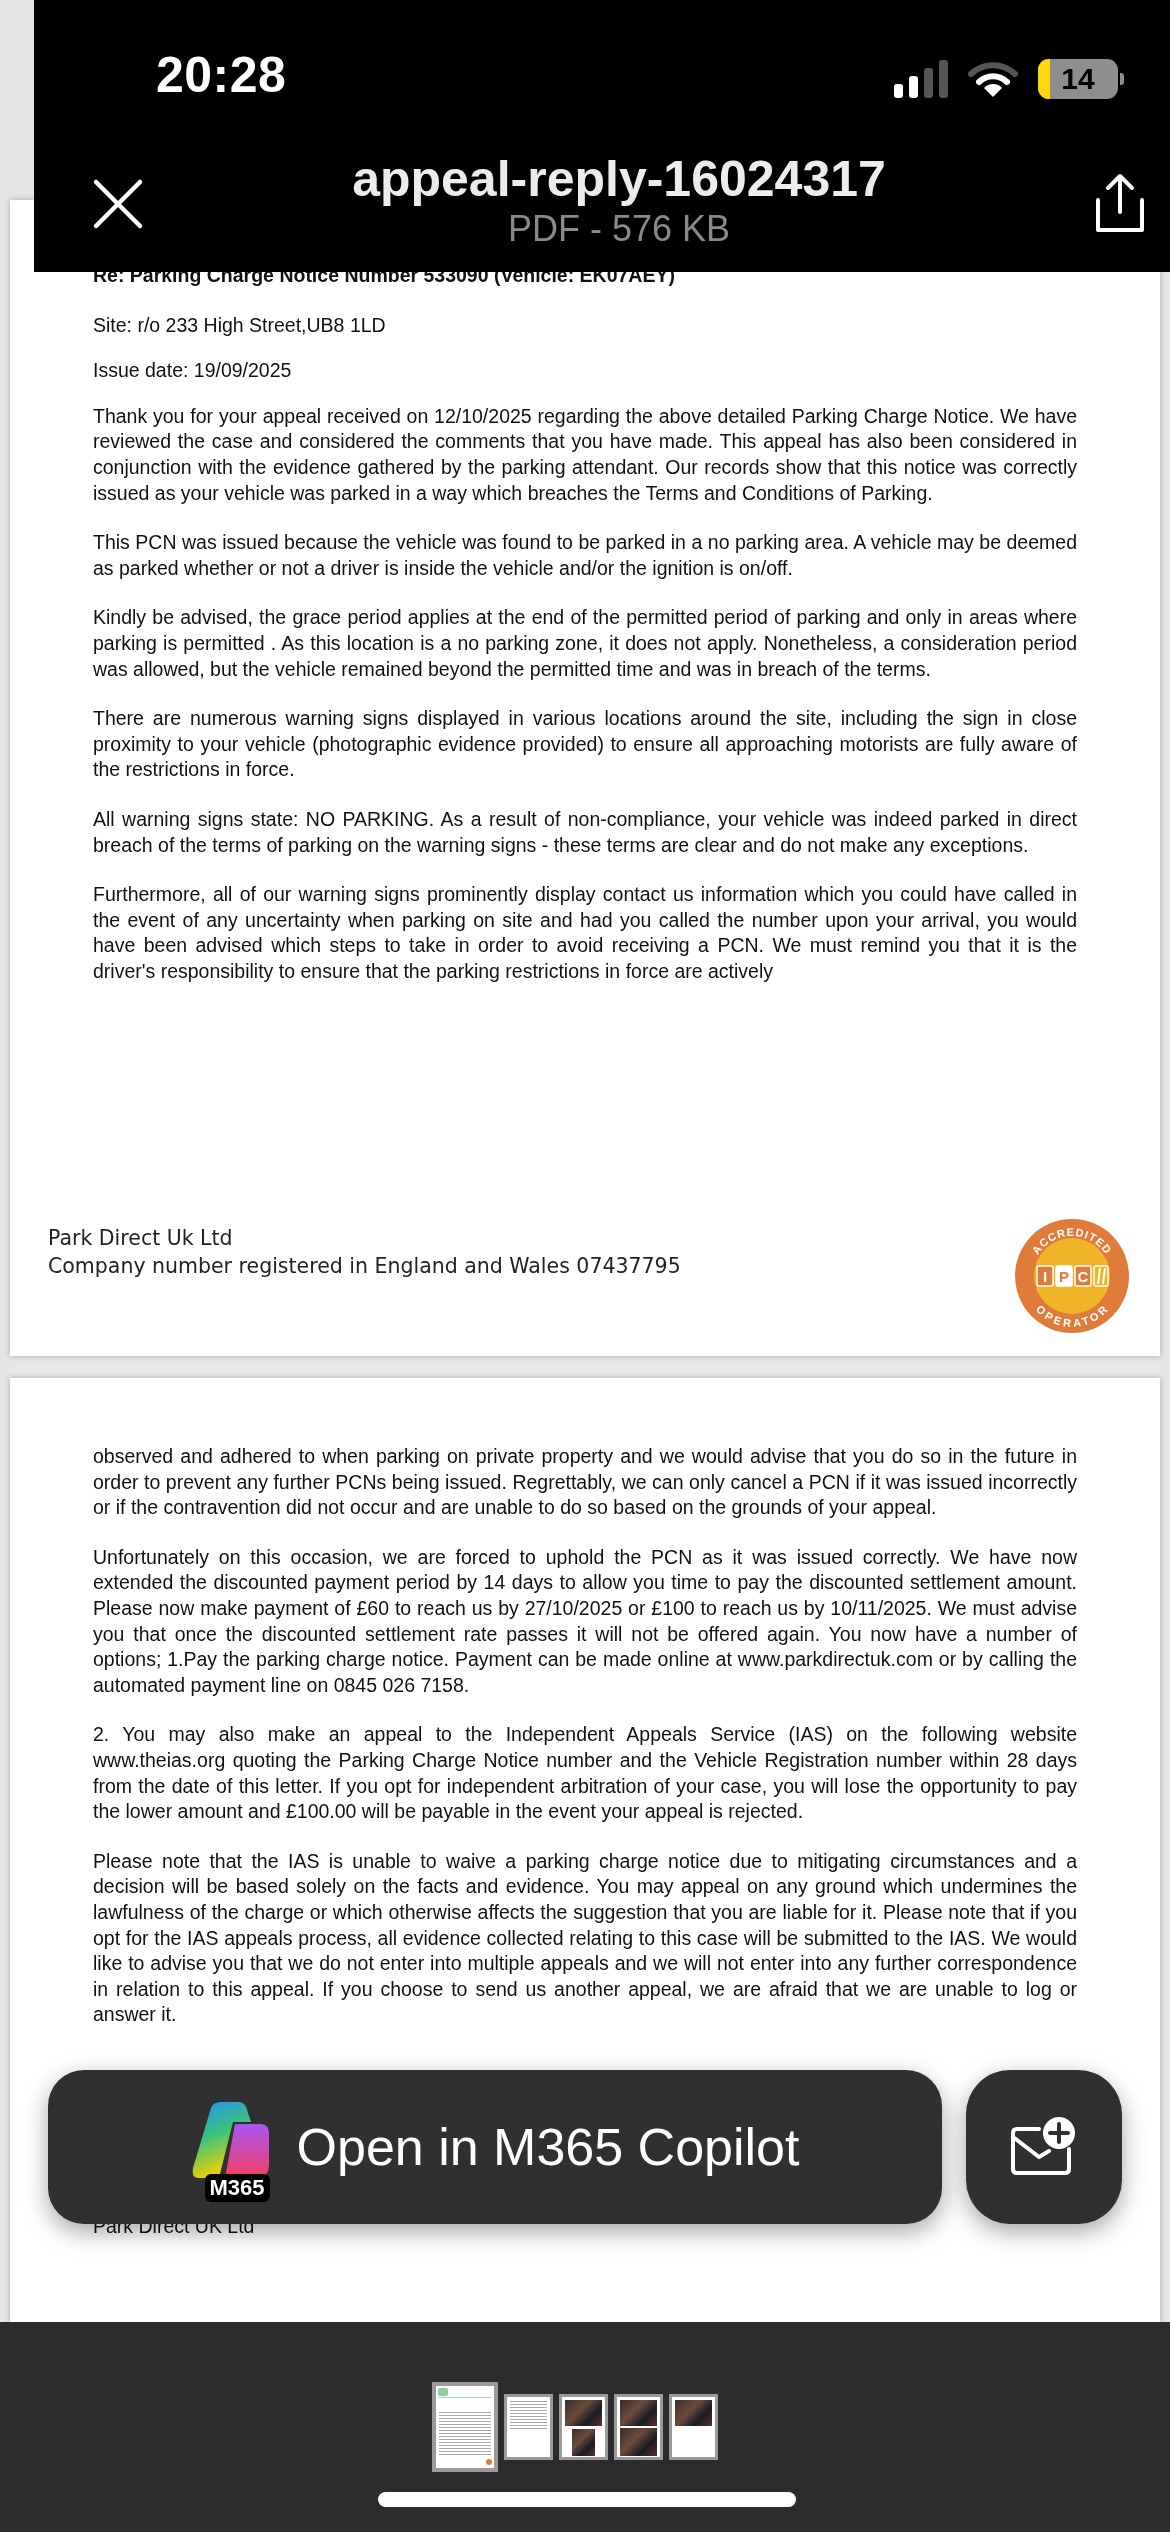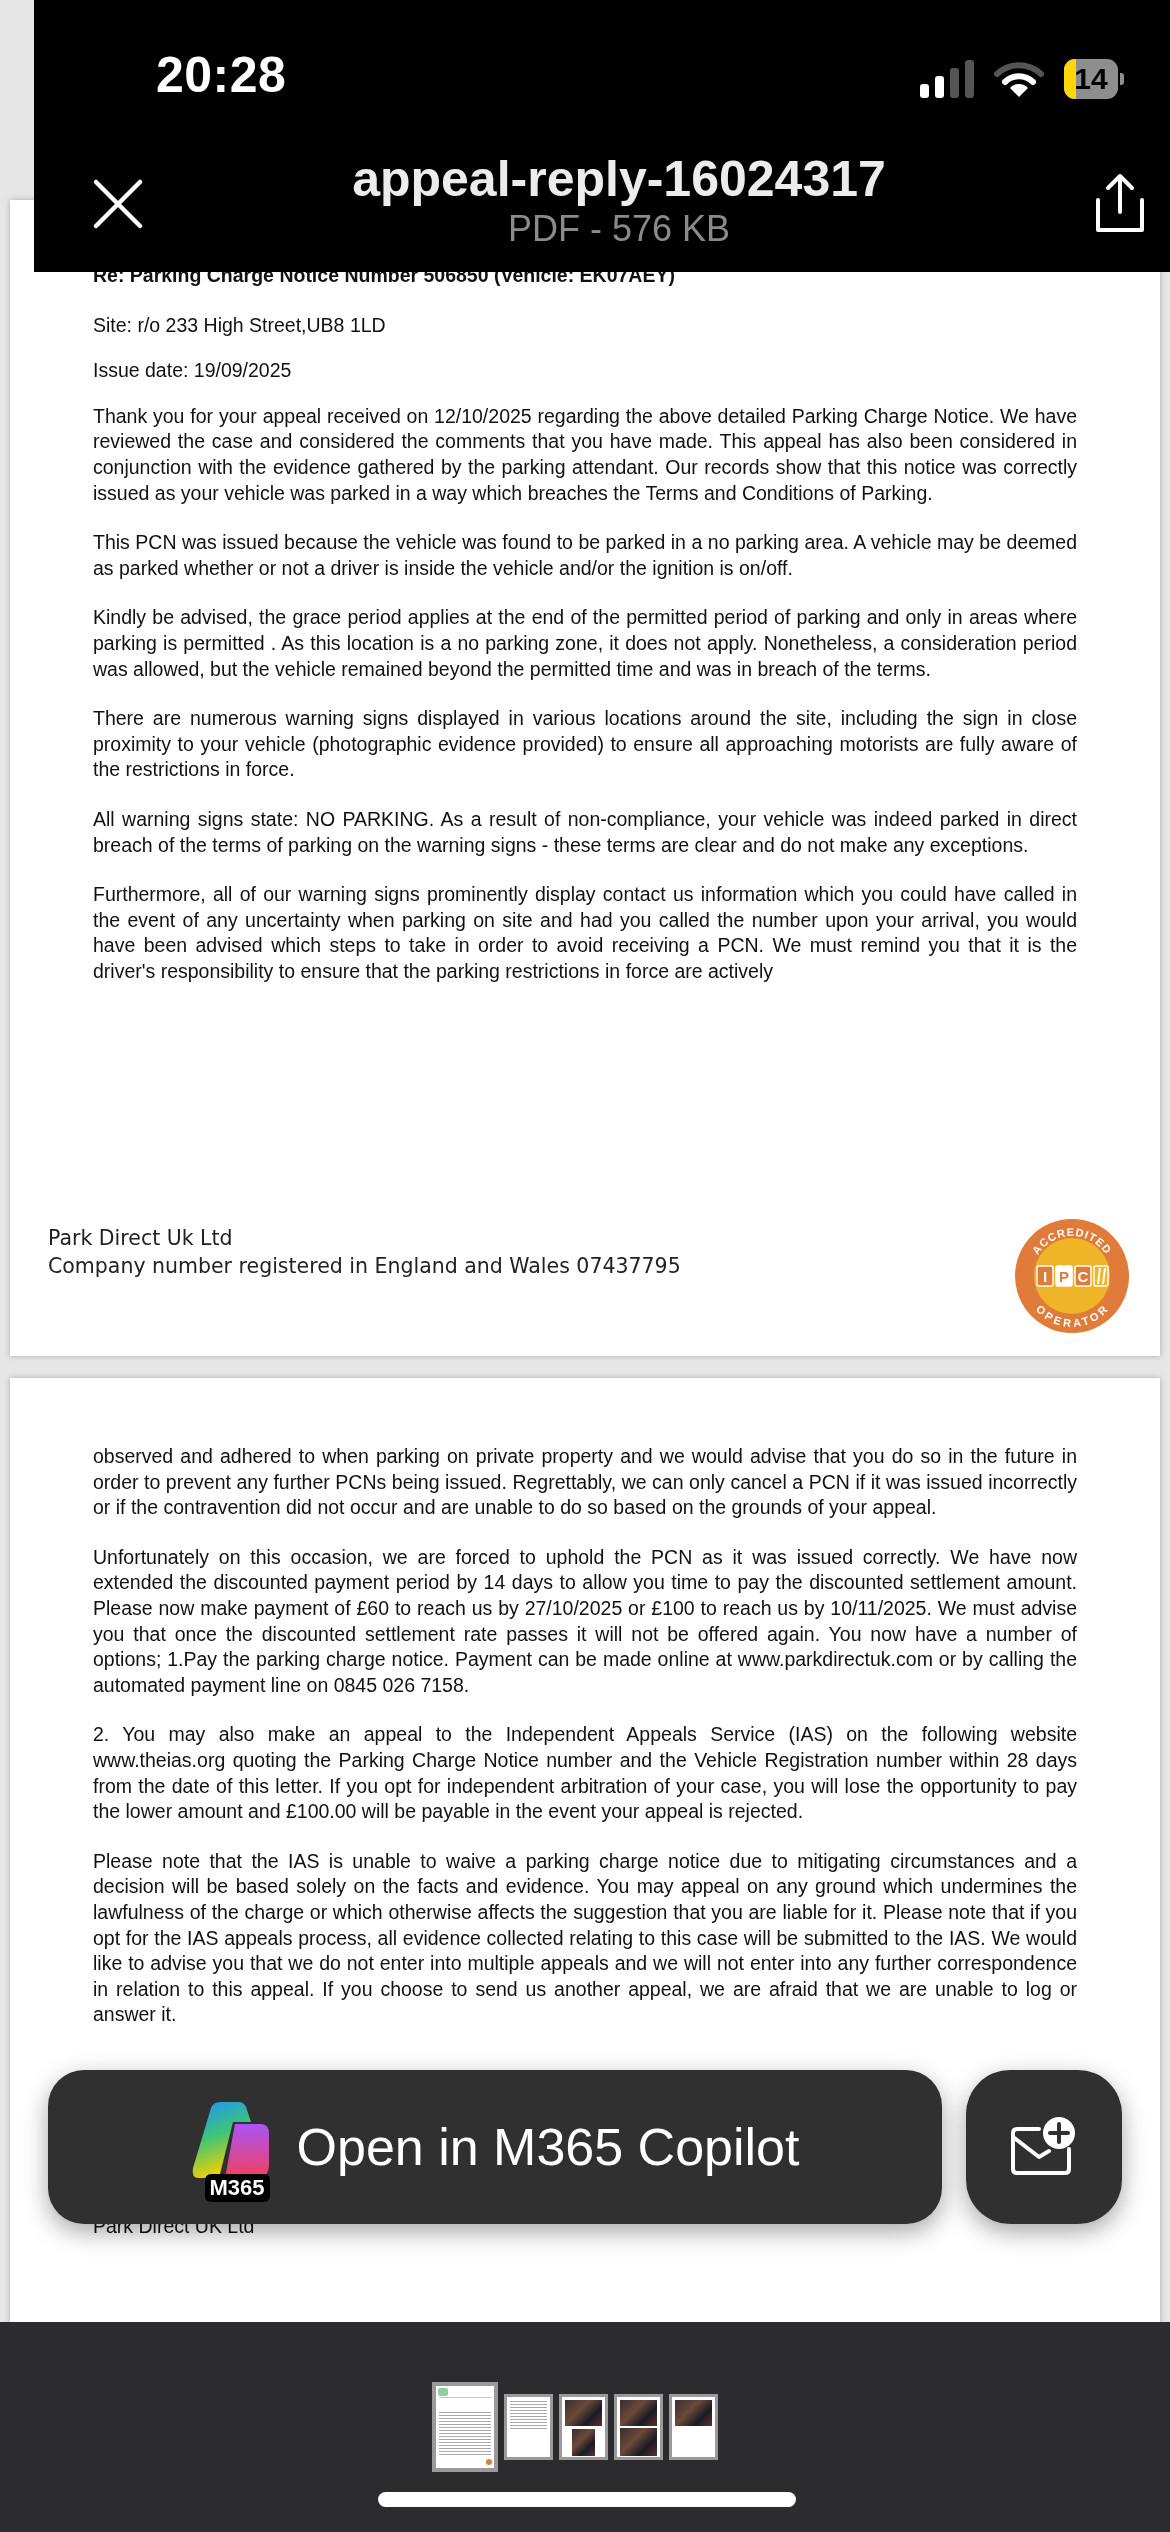--- a/index.html
+++ b/index.html
@@ -14,21 +14,21 @@
   .status-time {
     position: absolute; left: 122px; top: 46px; color: #fff;
     font-family: "Liberation Sans", sans-serif; font-weight: 700; font-size: 50px; letter-spacing: 0.5px;
   }
   .status-icons { position: absolute; right: 80px; top: 58px; height: 42px; display: flex; align-items: center; gap: 20px; }
   .signal { display: flex; align-items: flex-end; gap: 6px; height: 38px; }
   .signal span { width: 9px; border-radius: 3px; background: #fff; display: block; }
   .signal span.dim { background: #555; }
   .wifi { width: 50px; height: 38px; position: relative; }
   .battery {
-    position: relative; width: 54px; height: 40px; border-radius: 11px; background: #8e8e8e; overflow: hidden;
+    position: relative; width: 80px; height: 40px; border-radius: 11px; background: #8e8e8e; overflow: hidden;
     display: flex; align-items: center; justify-content: center;
   }
   .battery .level { position: absolute; left: 0; top: 0; bottom: 0; width: 12px; background: #ffd60a; }
   .battery .num { position: relative; font-weight: 700; font-size: 30px; color: #000; }
   .battery-nub { width: 4px; height: 12px; background: #8e8e8e; border-radius: 0 3px 3px 0; margin-left: -18px; }
 
   .hdr-close { position: absolute; left: 56px; top: 176px; width: 56px; height: 56px; cursor: pointer; }
   .hdr-title {
     position: absolute; left: 0; right: 0; top: 150px; text-align: center;
     color: #ececec; font-size: 50px; font-weight: 700;
@@ -120,21 +120,21 @@
   <div class="hdr-title">appeal-reply-16024317</div>
   <div class="hdr-sub">PDF - 576 KB</div>
   <svg class="hdr-share" viewBox="0 0 64 64">
     <path d="M32 4 L32 40 M20 16 L32 4 L44 16" stroke="#fff" stroke-width="4" fill="none" stroke-linecap="round" stroke-linejoin="round"></path>
     <path d="M10 28 L10 58 L54 58 L54 28" stroke="#fff" stroke-width="4" fill="none" stroke-linecap="round" stroke-linejoin="round"></path>
   </svg>
 </div>
 
 <div class="page page1">
   <div class="letter" style="top:63px">
-    <div class="meta-line re-line">Re: Parking Charge Notice Number 506850 (Vehicle: EK07AEY)</div>
+    <div class="meta-line re-line">Re: Parking Charge Notice Number 533090 (Vehicle: EK07AEY)</div>
     <div class="meta-line" style="margin-top:24px">Site: r/o 233 High Street,UB8 1LD</div>
     <div class="meta-line" style="margin-top:20px;margin-bottom:20px">Issue date: 19/09/2025</div>
     <p>Thank you for your appeal received on 12/10/2025 regarding the above detailed Parking Charge Notice. We have reviewed the case and considered the comments that you have made. This appeal has also been considered in conjunction with the evidence gathered by the parking attendant. Our records show that this notice was correctly issued as your vehicle was parked in a way which breaches the Terms and Conditions of Parking.</p>
     <p>This PCN was issued because the vehicle was found to be parked in a no parking area. A vehicle may be deemed as parked whether or not a driver is inside the vehicle and/or the ignition is on/off.</p>
     <p>Kindly be advised, the grace period applies at the end of the permitted period of parking and only in areas where parking is permitted . As this location is a no parking zone, it does not apply. Nonetheless, a consideration period was allowed, but the vehicle remained beyond the permitted time and was in breach of the terms.</p>
     <p>There are numerous warning signs displayed in various locations around the site, including the sign in close proximity to your vehicle (photographic evidence provided) to ensure all approaching motorists are fully aware of the restrictions in force.</p>
     <p>All warning signs state: NO PARKING.  As a result of non-compliance, your vehicle was indeed parked in direct breach of the terms of parking on the warning signs - these terms are clear and do not make any exceptions.</p>
     <p>Furthermore, all of our warning signs prominently display contact us information which you could have called in the event of any uncertainty when parking on site and had you called the number upon your arrival, you would have been advised which steps to take in order to avoid receiving a PCN. We must remind you that it is the driver's responsibility to ensure that the parking restrictions in force are actively</p>
   </div>
 

